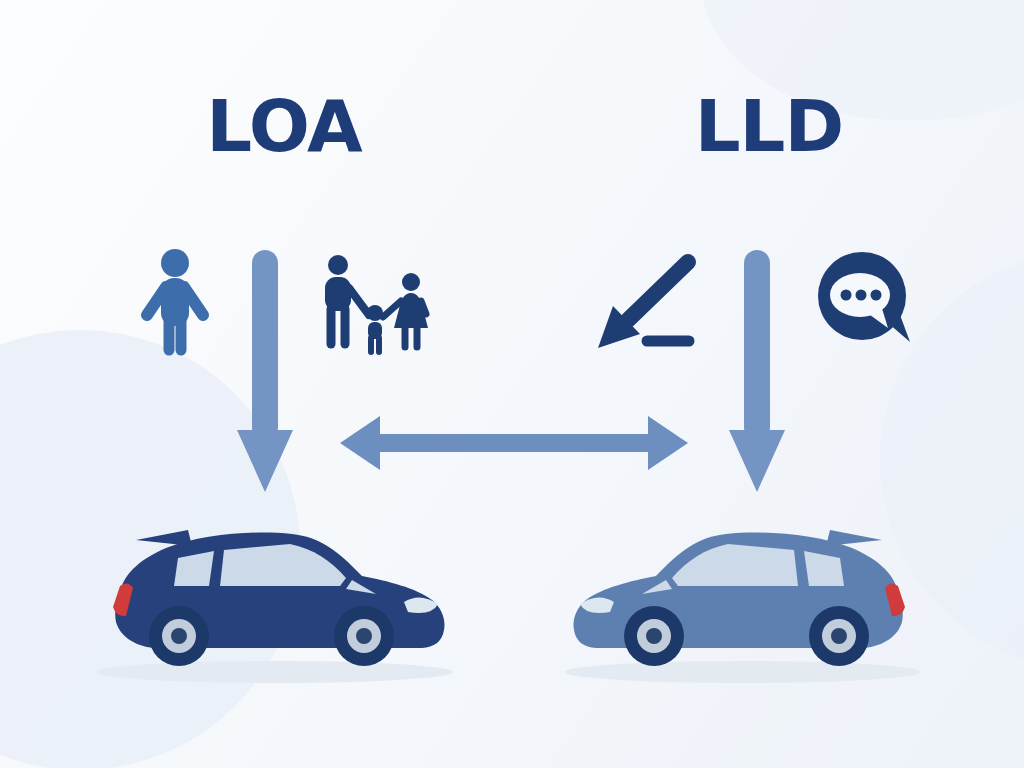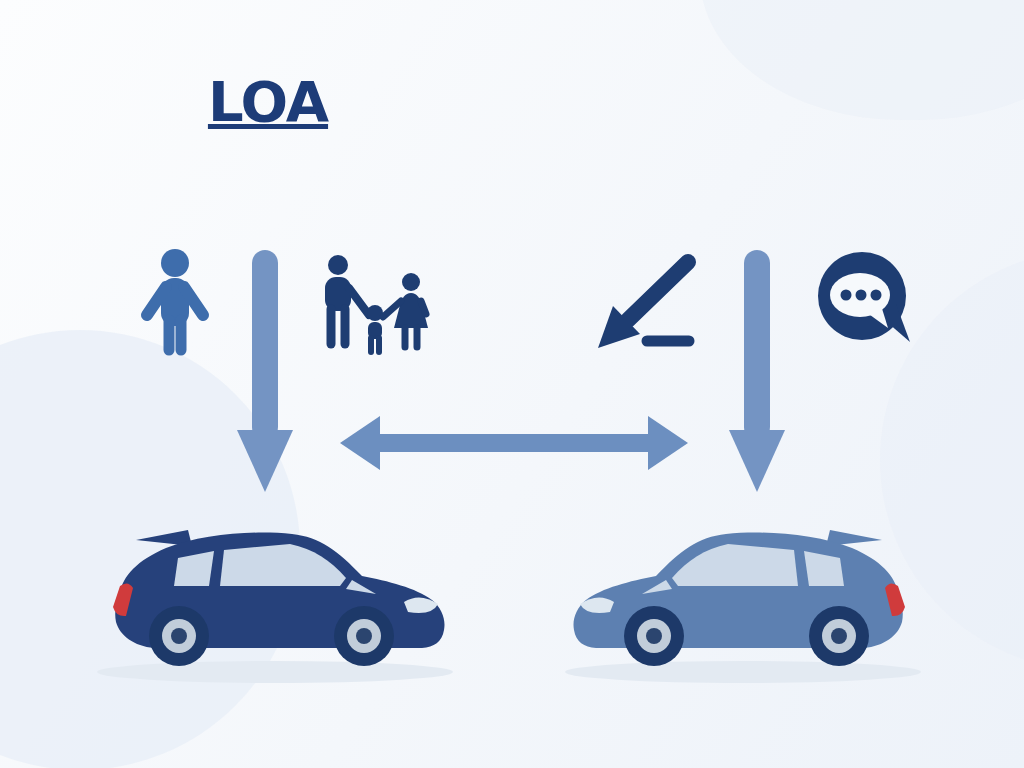--- a/index.html
+++ b/index.html
@@ -5,24 +5,23 @@
   html,body{margin:0;padding:0;background:#e9eef5;font-family:"DejaVu Sans","Liberation Sans",sans-serif;}
   .canvas{
     position:relative;width:1024px;height:768px;overflow:hidden;
     background:linear-gradient(125deg,var(--c-bg-start,#fcfdfe) 0%,var(--c-bg-mid,#f4f7fb) 55%,var(--c-bg-end,#edf2f9) 100%);
   }
   .bg-circle{position:absolute;border-radius:50%;background:var(--c-bg-circle,#e9eff7);}
   .bg-circle.left{left:-140px;top:330px;width:440px;height:440px;opacity:.8;}
   .bg-circle.right{left:880px;top:250px;width:420px;height:420px;opacity:.55;}
   .bg-circle.topright{left:700px;top:-180px;width:420px;height:300px;border-radius:48%;opacity:.5;}
   .title{
-    position:absolute;top:74px;width:240px;margin:0;text-align:center;
-    font-size:56px;line-height:1.0;font-weight:700;letter-spacing:-1px;
+    position:absolute;top:74px;width:240px;margin:16px;text-align:center;
+    font-size:72px;line-height:1.0;font-weight:700;letter-spacing:-1px;
     color:var(--c-title,#1d3c78);
-    text-decoration:underline;
   }
   .title.left{left:148px;}
   .title.right{left:633px;}
   .abs{position:absolute;}
   svg{display:block;overflow:visible;}
   .car-left{--car-body:var(--c-car-left-body,#26417b);}
   .car-right{--car-body:var(--c-car-right-body,#5d80b1);}
 </style>
 </head>
 <body>
@@ -54,20 +53,21 @@
         <g>
           <circle cx="274" cy="112" r="30" fill="var(--c-tire,#1d3969)"></circle>
           <circle cx="274" cy="112" r="17" fill="var(--c-rim,#c1cdda)"></circle>
           <circle cx="274" cy="112" r="8" fill="var(--c-hub,#2b456f)"></circle>
         </g>
       </g>
     </defs>
   </svg>
 
   <h1 class="title left">LOA</h1>
+  <h1 class="title right">LLD</h1>
 
   <svg class="abs" style="left:133px;top:246px" width="84" height="112" viewBox="0 0 84 112">
     <g fill="var(--c-person,#3e6dac)" stroke="var(--c-person,#3e6dac)" stroke-linecap="round">
       <circle cx="42" cy="17" r="14" stroke="none"></circle>
       <rect x="28" y="32" width="28" height="48" rx="13" stroke="none"></rect>
       <line x1="33" y1="41" x2="14" y2="69" stroke-width="12"></line>
       <line x1="51" y1="41" x2="70" y2="69" stroke-width="12"></line>
       <line x1="36" y1="74" x2="36" y2="104" stroke-width="11"></line>
       <line x1="48" y1="74" x2="48" y2="104" stroke-width="11"></line>
     </g>

